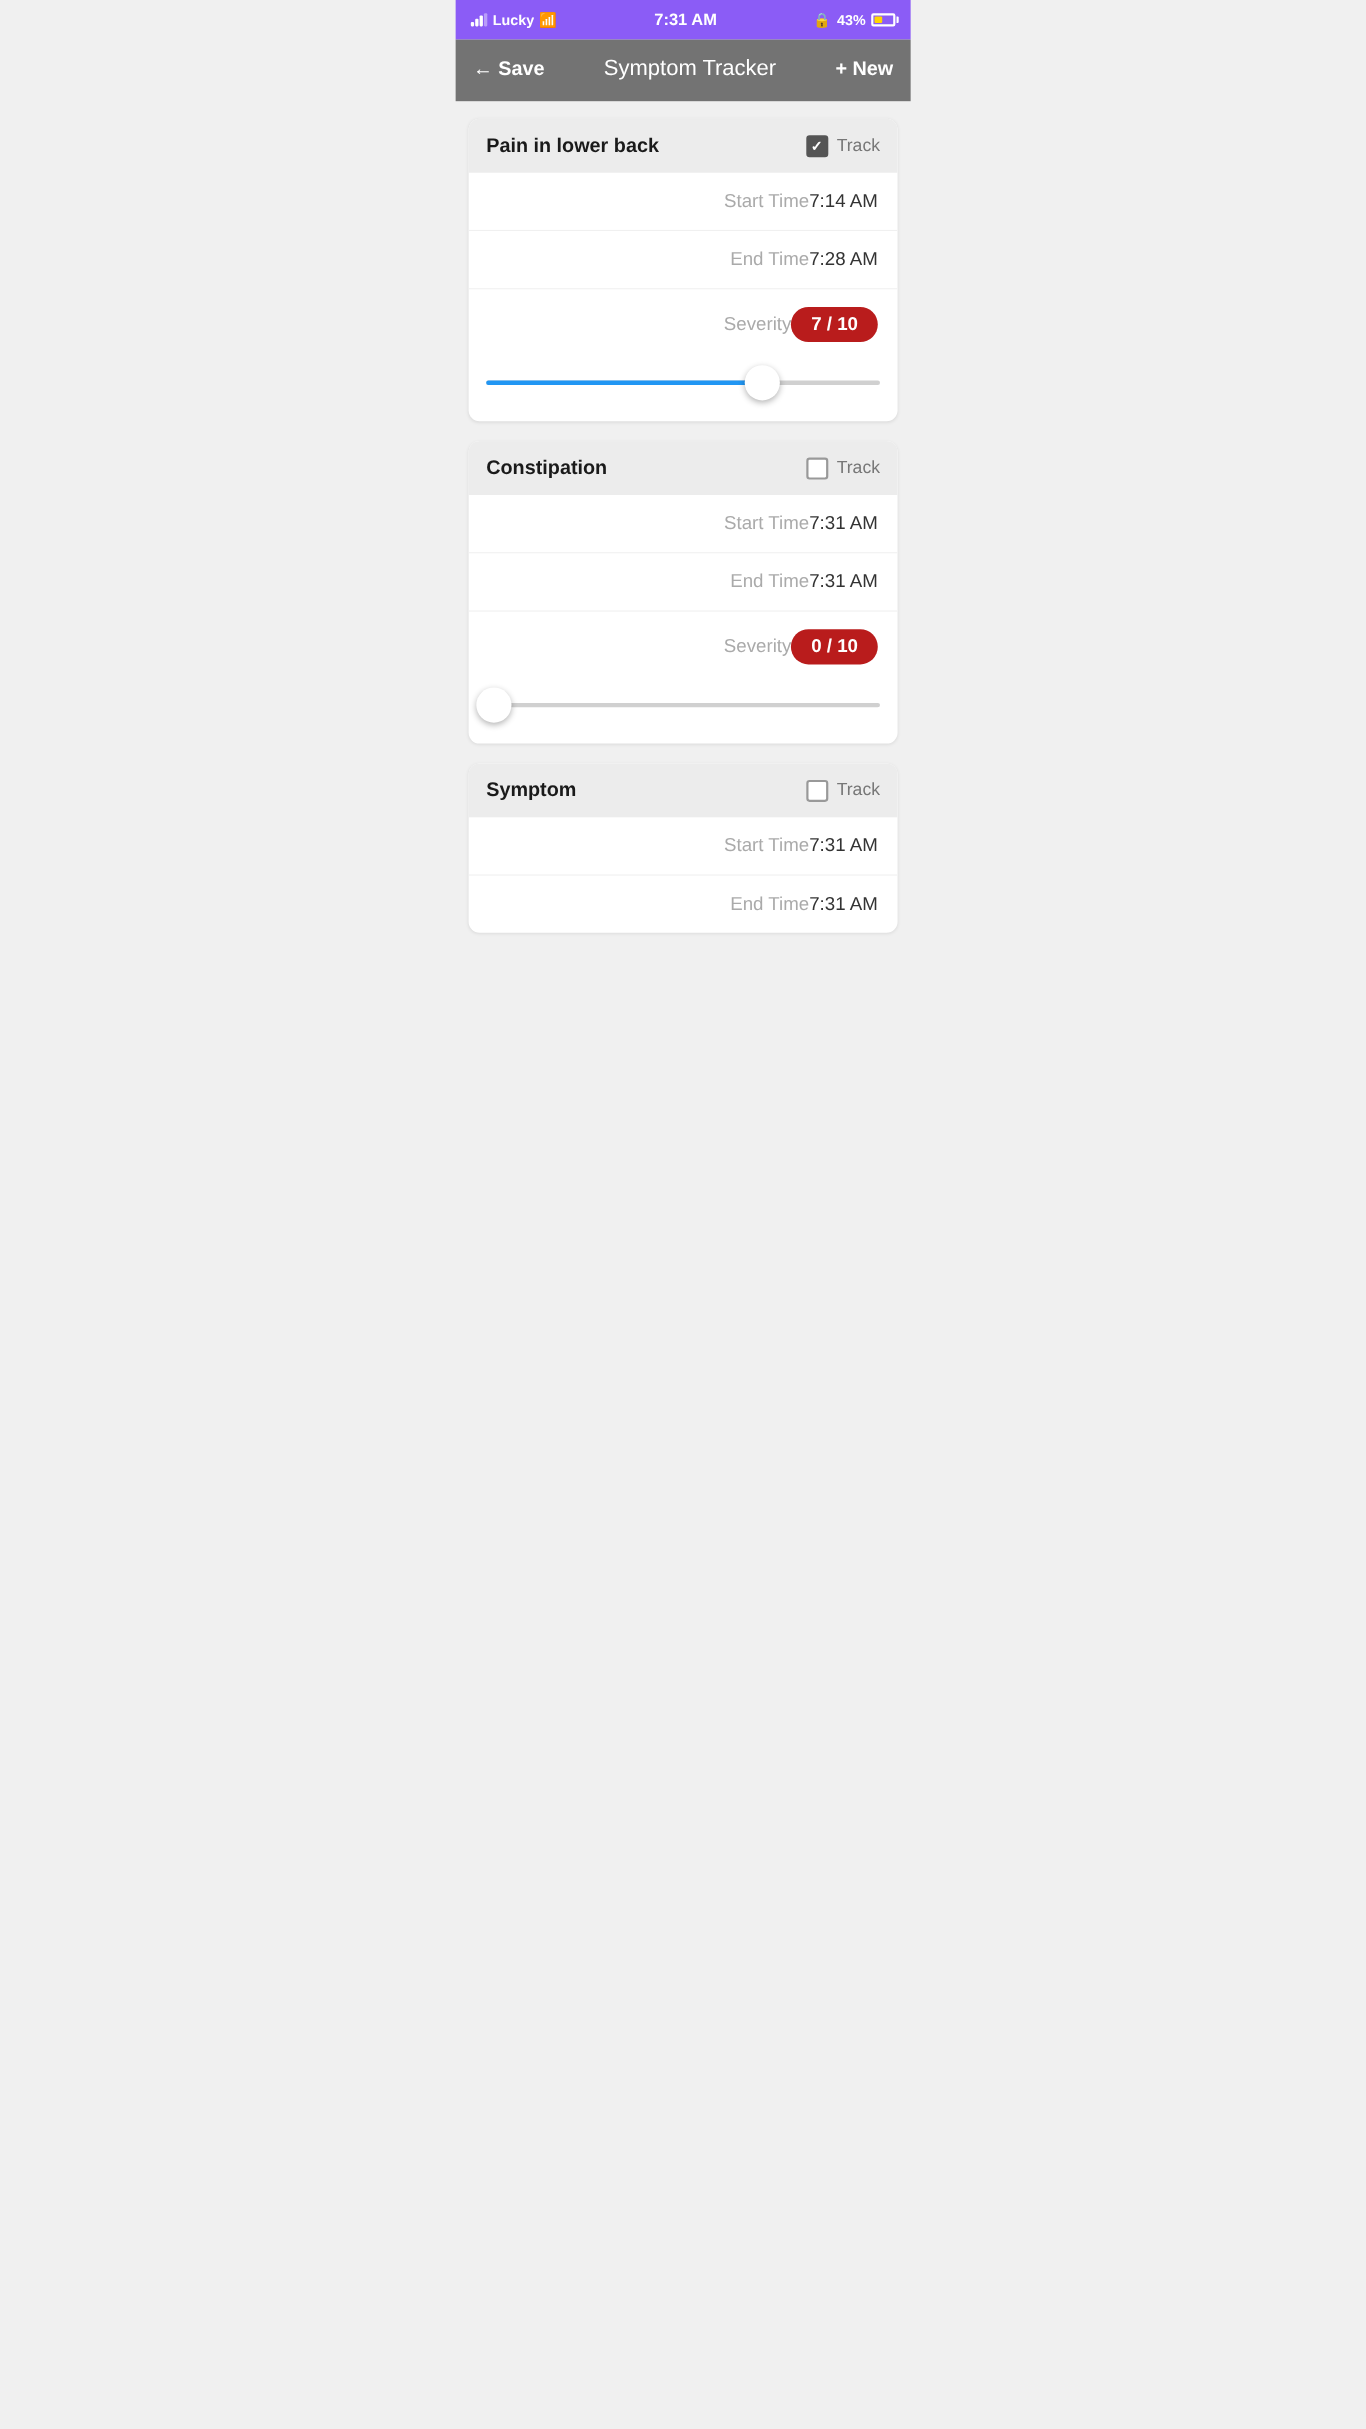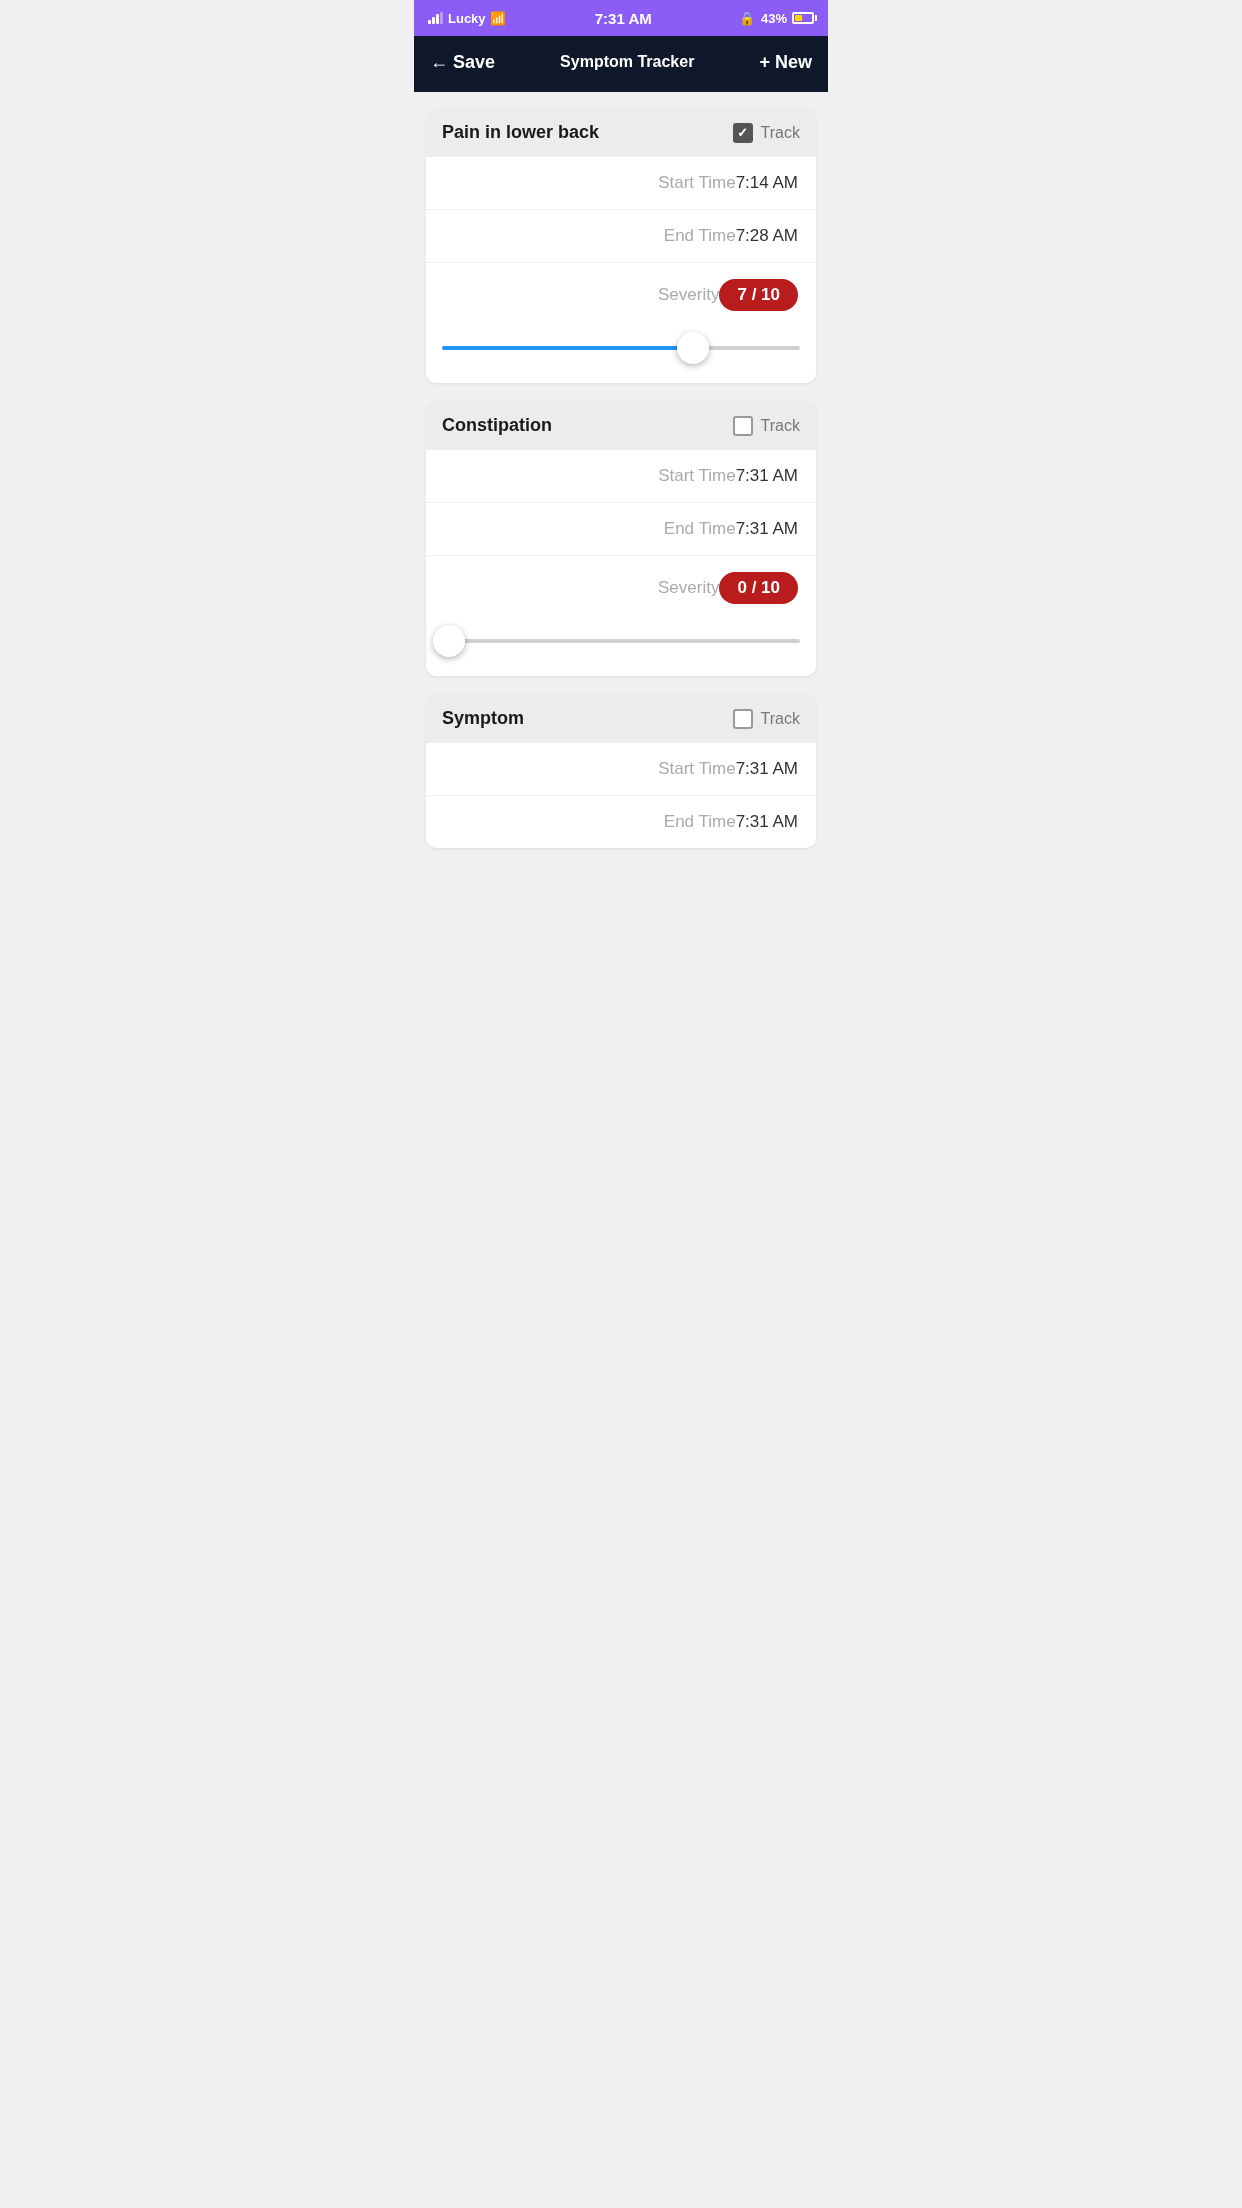--- a/index.html
+++ b/index.html
@@ -40,35 +40,35 @@
       content: ''; position: absolute; right: -5px; top: 50%;
       transform: translateY(-50%);
       width: 2px; height: 6px; background: white; border-radius: 0 1px 1px 0;
     }
     .battery-fill {
       background: #FFD700; height: 100%; width: 43%; border-radius: 1px;
     }
 
     
     .nav-bar {
-      background: #0f172a;
+      background: #737373;
       color: white;
       display: flex;
       align-items: center;
       justify-content: space-between;
       padding: 10px 16px 14px;
       height: 56px;
     }
     .nav-back {
       font-size: 18px; font-weight: 600; color: white;
       display: flex; align-items: center; gap: 4px;
       cursor: pointer;
     }
     .nav-title {
-      font-size: 16px; font-weight: 700; color: white;
+      font-size: 20px; font-weight: 400; color: white;
     }
     .nav-new {
       font-size: 18px; font-weight: 600; color: white;
       cursor: pointer;
     }
 
     
     .content {
       padding: 16px 12px;
       display: flex;

